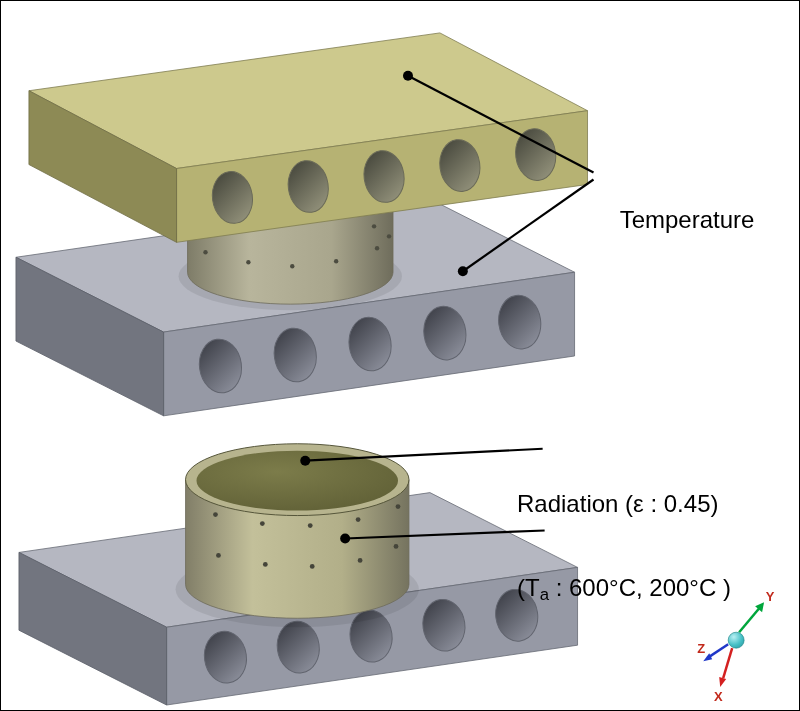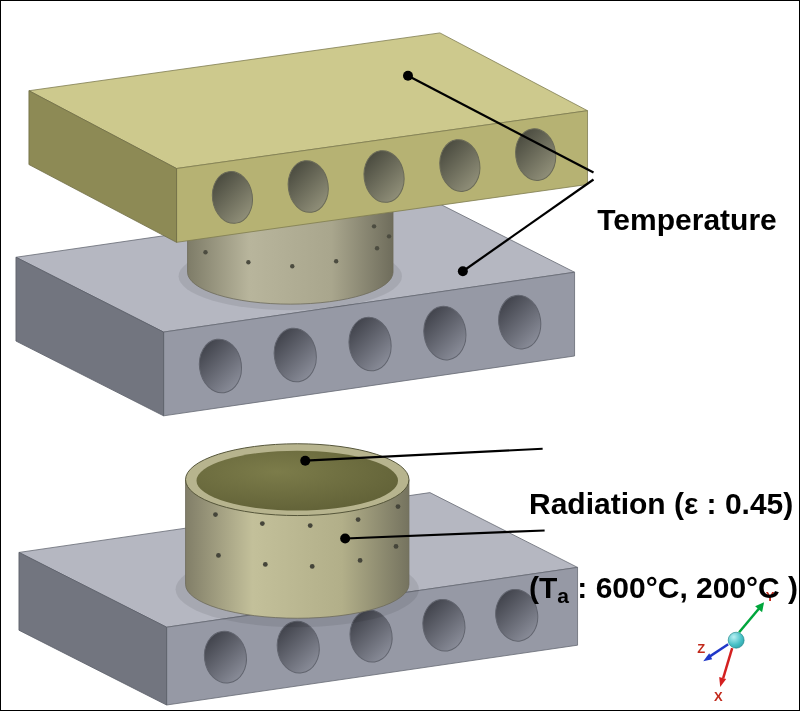--- a/index.html
+++ b/index.html
@@ -8,28 +8,28 @@
     width:800px; height:711px;
     background:#ffffff;
     border:1px solid #000;
     box-sizing:border-box;
     overflow:hidden;
     font-family:"Liberation Sans", sans-serif;
   }
   .figure svg { position:absolute; left:0; top:0; width:100%; height:100%; }
   .ann {
     position:absolute;
-    font-weight:bold;
-    font-size:30px;
+    font-weight:normal;
+    font-size:24px;
     color:#000;
     line-height:28px;
     white-space:pre;
   }
   .ann.temperature { left:588px; top:141px; width:196px; text-align:center; line-height:31px; }
-  .ann.radiation   { left:528px; top:433px; }
+  .ann.radiation   { left:516px; top:433px; }
   .ann.convection  { left:546px; top:513px; }
   .ann sub { font-size:0.7em; vertical-align:-0.25em; }
   .ann sup { font-size:0.7em; vertical-align:0.45em; }
 </style>
 </head>
 <body>
 
 <div class="figure">
 
   <svg viewBox="0 0 800 711" preserveAspectRatio="none">

